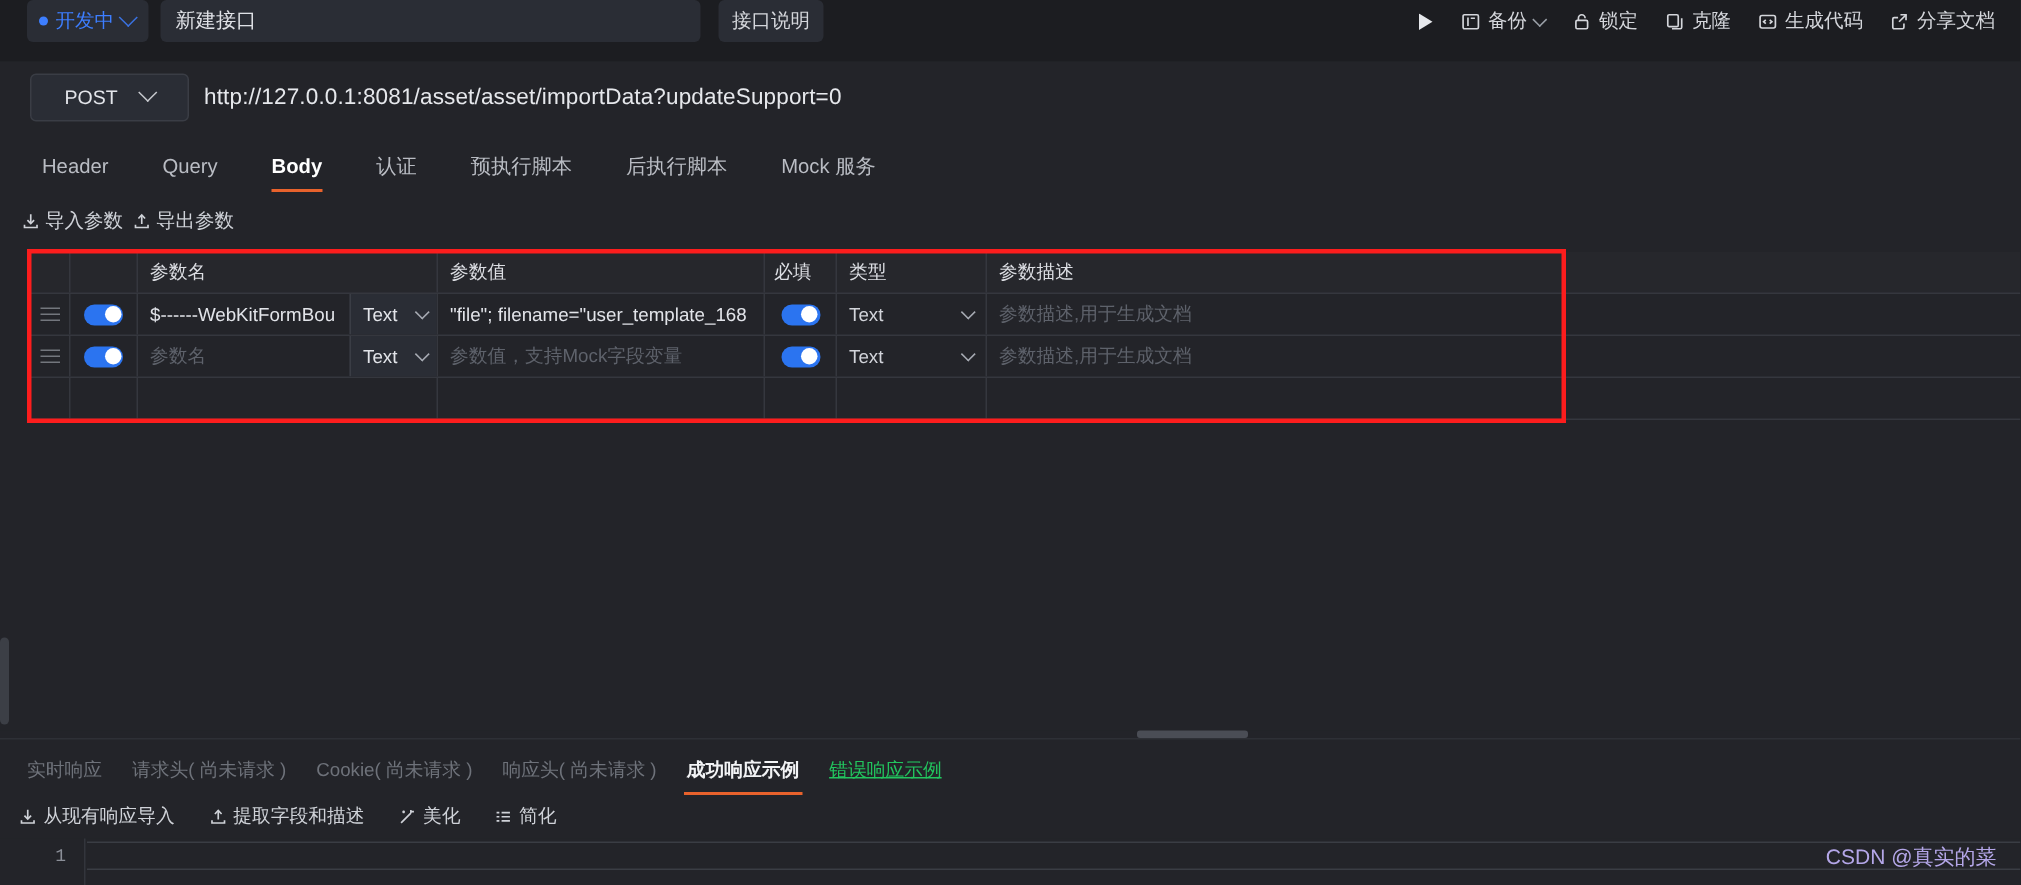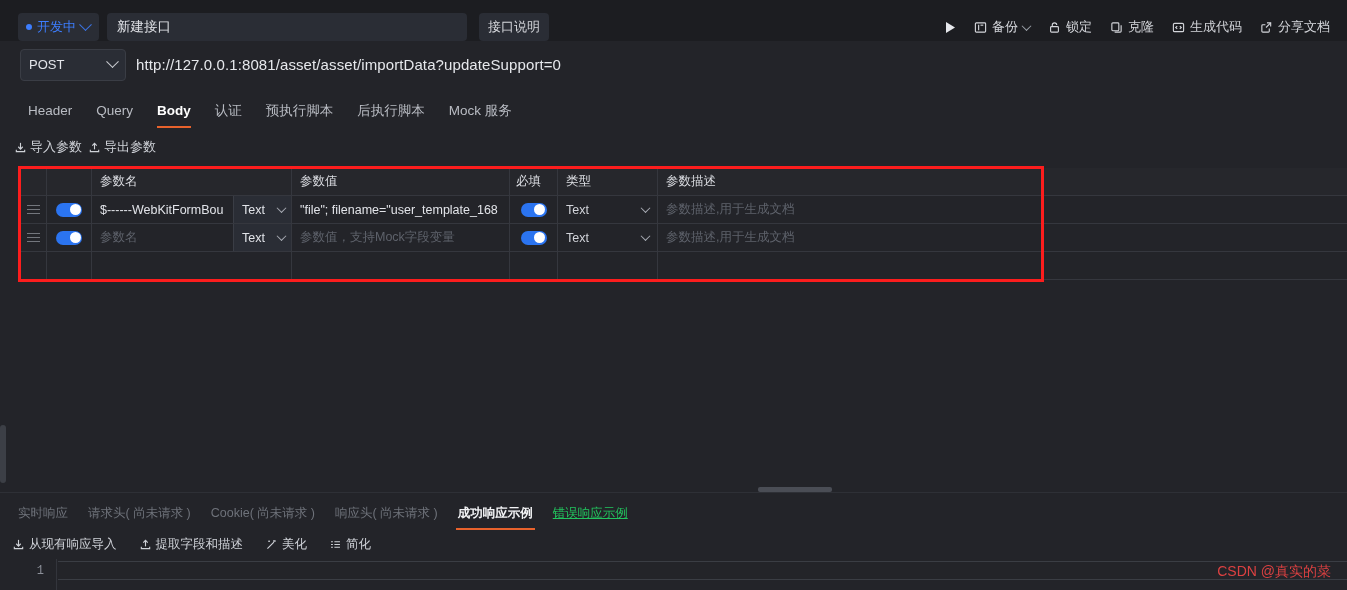--- a/index.html
+++ b/index.html
@@ -9,21 +9,21 @@
     font-family: "Liberation Sans", "DejaVu Sans", sans-serif;
     color: #c8cad0;
     overflow: hidden;
   }
   .app { position: relative; width: 1347px; height: 590px; background: #232429; }
 
   
   .topbar {
     position: absolute; left: 0; top: 0; width: 1347px; height: 41px;
     background: #1c1d21;
-    display: flex; align-items: flex-end;
+    display: flex; align-items: flex-start;
   }
   .status-chip {
     margin-left: 18px; height: 28px; padding: 0 9px 0 8px;
     background: #2a2d35; border-radius: 4px;
     display: flex; align-items: center; gap: 5px;
     color: #3d7eff; font-size: 13px; cursor: pointer;
   }
   .dot { width: 6px; height: 6px; border-radius: 50%; background: #3d7eff; display:inline-block; }
   .chev { display: inline-block; width: 9px; height: 9px;
           border-right: 1.6px solid currentColor; border-bottom: 1.6px solid currentColor;
@@ -54,31 +54,31 @@
 
   
   .urlbar {
     position: absolute; left: 0; top: 41px; width: 1347px; height: 47px;
     background: #232429; display: flex; align-items: center;
   }
   .method {
     margin-left: 20px; width: 106px; height: 32px;
     background: #2a2d35; border: 1px solid #3a3d45; border-radius: 4px;
     display: flex; align-items: center; justify-content: space-between;
-    padding: 0 8px; font-size: 13px; color: #e3e5ea; cursor: pointer;
+    padding: 0 22px; font-size: 13px; color: #e3e5ea; cursor: pointer;
   }
   .url-text {
     margin-left: 10px; font-size: 15px; color: #e6e8ec; letter-spacing: .1px;
     white-space: nowrap;
   }
 
   
   .tabs {
     position: absolute; left: 0; top: 95px; width: 1347px; height: 33px;
-    display: flex; align-items: center; padding-left: 16px; gap: 0;
+    display: flex; align-items: center; padding-left: 16px; gap: 12px;
   }
   .tab {
     padding: 0 12px; height: 33px; line-height: 31px; font-size: 13.5px;
     color: #b9bcc3; cursor: pointer; position: relative; white-space: nowrap;
   }
   .tab.active { color: #ffffff; font-weight: bold; }
   .tab.active::after {
     content: ""; position: absolute; left: 12px; right: 12px; bottom: 0;
     height: 2px; background: #e8622c;
   }
@@ -156,21 +156,21 @@
     display: flex; align-items: center; padding-left: 12px; gap: 22px;
   }
   .btool { display: flex; align-items: center; gap: 4px; font-size: 12.5px; color: #cfd2d8; cursor: pointer; }
 
   .editor { position: absolute; left: 0; top: 559px; width: 1347px; height: 31px; background: #232429; }
   .gutter { position: absolute; left: 0; top: 0; width: 55px; height: 31px;
             text-align: right; padding-right: 11px; color: #8b8f98; font-size: 12px;
             font-family: "Liberation Mono", "DejaVu Sans Mono", monospace; line-height: 20px; padding-top: 2px; }
   .codearea { position: absolute; left: 56px; top: 0; right: 0; height: 31px; border-left: 1px solid #33353c; }
   .codeline { position: absolute; left: 1px; top: 2px; right: 0; height: 19px; border-top: 1px solid #3a3d44; border-bottom: 1px solid #3a3d44; }
-  .watermark { position: absolute; right: 16px; top: 563px; font-size: 14px; color: #ef4444; opacity: .9; }
+  .watermark { position: absolute; right: 16px; top: 563px; font-size: 14px; color: #c4b5fd; opacity: .9; }
 </style>
 </head>
 <body>
 
 <div class="app">
 
   <div class="topbar">
     <div class="status-chip">
       <span class="dot"></span>
       <span>开发中</span>

